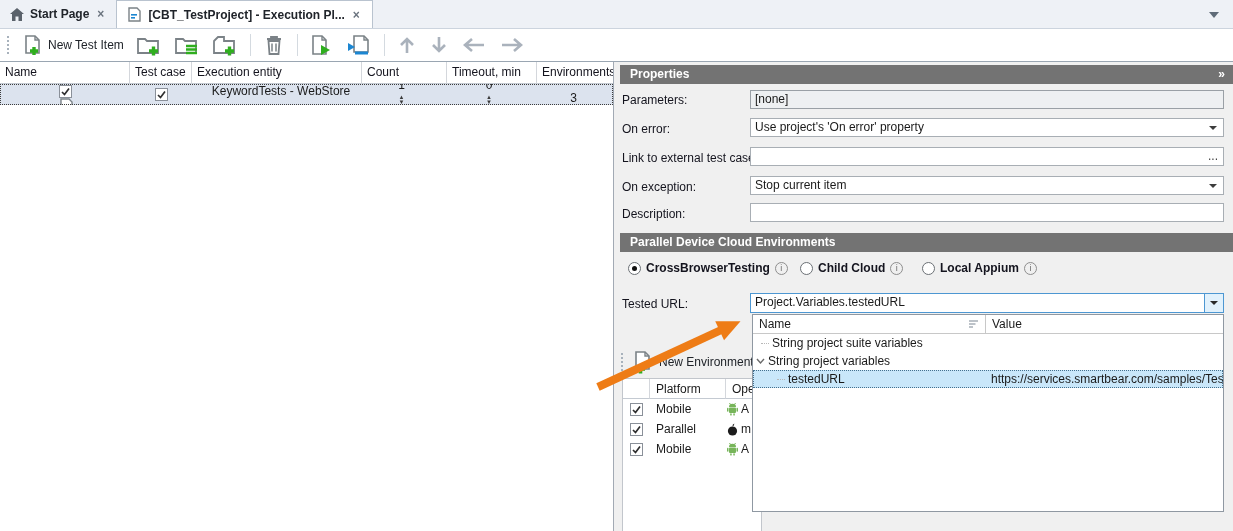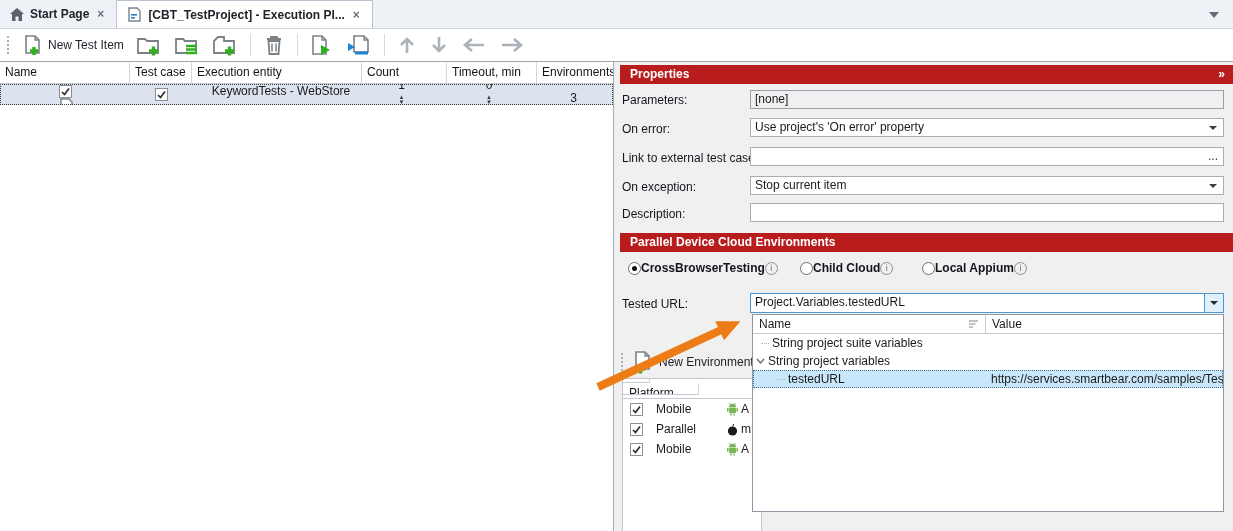--- a/index.html
+++ b/index.html
@@ -32,29 +32,29 @@
   .checkbox { width:13px; height:13px; background:#fff; border:1px solid #8a9099; display:inline-flex; align-items:center; justify-content:center; flex:none; }
   .name-box { background:#fff; border:1px dotted #5a5a5a; padding:1px 4px; margin-left:3px; white-space:nowrap; }
   .more-glyph { margin-left:auto; margin-right:6px; color:#555; letter-spacing:1px; }
   .num-cell { justify-content:flex-end; padding-right:6px; gap:3px; }
   .spinner { display:inline-flex; flex-direction:column; line-height:5px; font-size:6px; color:#3a3a3a; }
 
   .vdivider { position:absolute; left:613px; top:62px; width:1px; height:469px; background:#a2aab4; }
 
   
   .panel { position:absolute; left:614px; top:62px; width:619px; height:469px; background:#f0f0f0; }
-  .sec-head { position:absolute; left:6px; width:613px; height:19px; background:#b91c1c; color:#fff; font-weight:bold; padding:2px 0 0 10px; }
+  .sec-head { position:absolute; left:6px; width:613px; height:19px; background:#737373; color:#fff; font-weight:bold; padding:2px 0 0 10px; }
   .sec-head .collapse { position:absolute; right:8px; top:2px; font-weight:bold; }
   .prop-label { position:absolute; left:8px; color:#14141e; white-space:nowrap; }
   .ctl { position:absolute; left:136px; width:474px; height:19px; background:#fff; border:1px solid #a8aeb4; padding:1px 4px 0 4px; white-space:nowrap; overflow:hidden; }
   .ctl.disabled { background:#eef0f2; border-color:#9aa0a6; }
   .sel-arrow { position:absolute; right:6px; top:7px; width:0; height:0; border-left:4px solid transparent; border-right:4px solid transparent; border-top:4px solid #3c3c3c; }
   .dots-btn { position:absolute; right:5px; top:1px; color:#404040; }
 
-  .radio-group { position:absolute; display:flex; align-items:center; }
+  .radio-group { position:absolute; display:flex; align-items:center; gap:5px; }
   .radio { width:13px; height:13px; border-radius:50%; border:1px solid #6b7075; background:#fff; display:inline-flex; align-items:center; justify-content:center; flex:none; }
   .radio.sel::after { content:""; width:5px; height:5px; border-radius:50%; background:#111; }
   .radio-label { font-weight:bold; color:#14141e; white-space:nowrap; }
   .info-i { width:13px; height:13px; border-radius:50%; border:1px solid #8e8e8e; color:#6e6e6e; font-size:9px; line-height:11px; text-align:center; font-style:normal; }
 
   .combo { position:absolute; left:136px; top:231px; width:474px; height:20px; background:#fff; border:1px solid #4d97d2; padding:1px 22px 0 4px; white-space:nowrap; overflow:hidden; }
   .combo-btn { position:absolute; right:0; top:0; width:19px; height:18px; background:#e1f1fc; border-left:1px solid #4d97d2; }
   .combo-btn::after { content:""; position:absolute; left:5px; top:7px; width:0; height:0; border-left:4px solid transparent; border-right:4px solid transparent; border-top:4px solid #2a2a2a; }
 
   
@@ -66,21 +66,21 @@
   .p-row { height:18px; display:flex; align-items:center; white-space:nowrap; }
   .p-row .lead { flex:none; }
   .p-row.sel { background:#c9e7fa; outline:1px dotted #44708e; outline-offset:-1px; }
   .p-dotted { border-top:1px dotted #b8b8b8; width:8px; margin:0 3px 0 8px; }
   .p-name-cell { flex:none; width:214px; overflow:hidden; }
   .p-val-cell { overflow:hidden; white-space:nowrap; flex:1; padding-left:6px; }
 
   
   .envbar { position:absolute; left:618px; top:348px; height:28px; display:flex; align-items:center; gap:5px; }
   .env-table { position:absolute; left:622px; top:378px; width:140px; height:153px; background:#fff; border:1px solid #c2c6cc; border-bottom:none; }
-  .et-head { display:flex; height:20px;flex-direction:column; }
+  .et-head { display:flex; height:20px; }
   .et-hcell { border-right:1px solid #d4d7dc; border-bottom:1px solid #c4cad2; padding:3px 0 0 6px; overflow:hidden; white-space:nowrap; }
   .et-row { display:flex; height:20px; align-items:center; }
   .et-c1 { width:27px; display:flex; justify-content:center; flex:none; }
   .et-c2 { width:76px; padding-left:6px; flex:none; }
   .et-c3 { display:flex; align-items:center; gap:2px; overflow:hidden; }
 
   .arrow-svg { position:absolute; left:0; top:0; z-index:30; pointer-events:none; }
   svg { display:block; }
 </style>
 </head>

